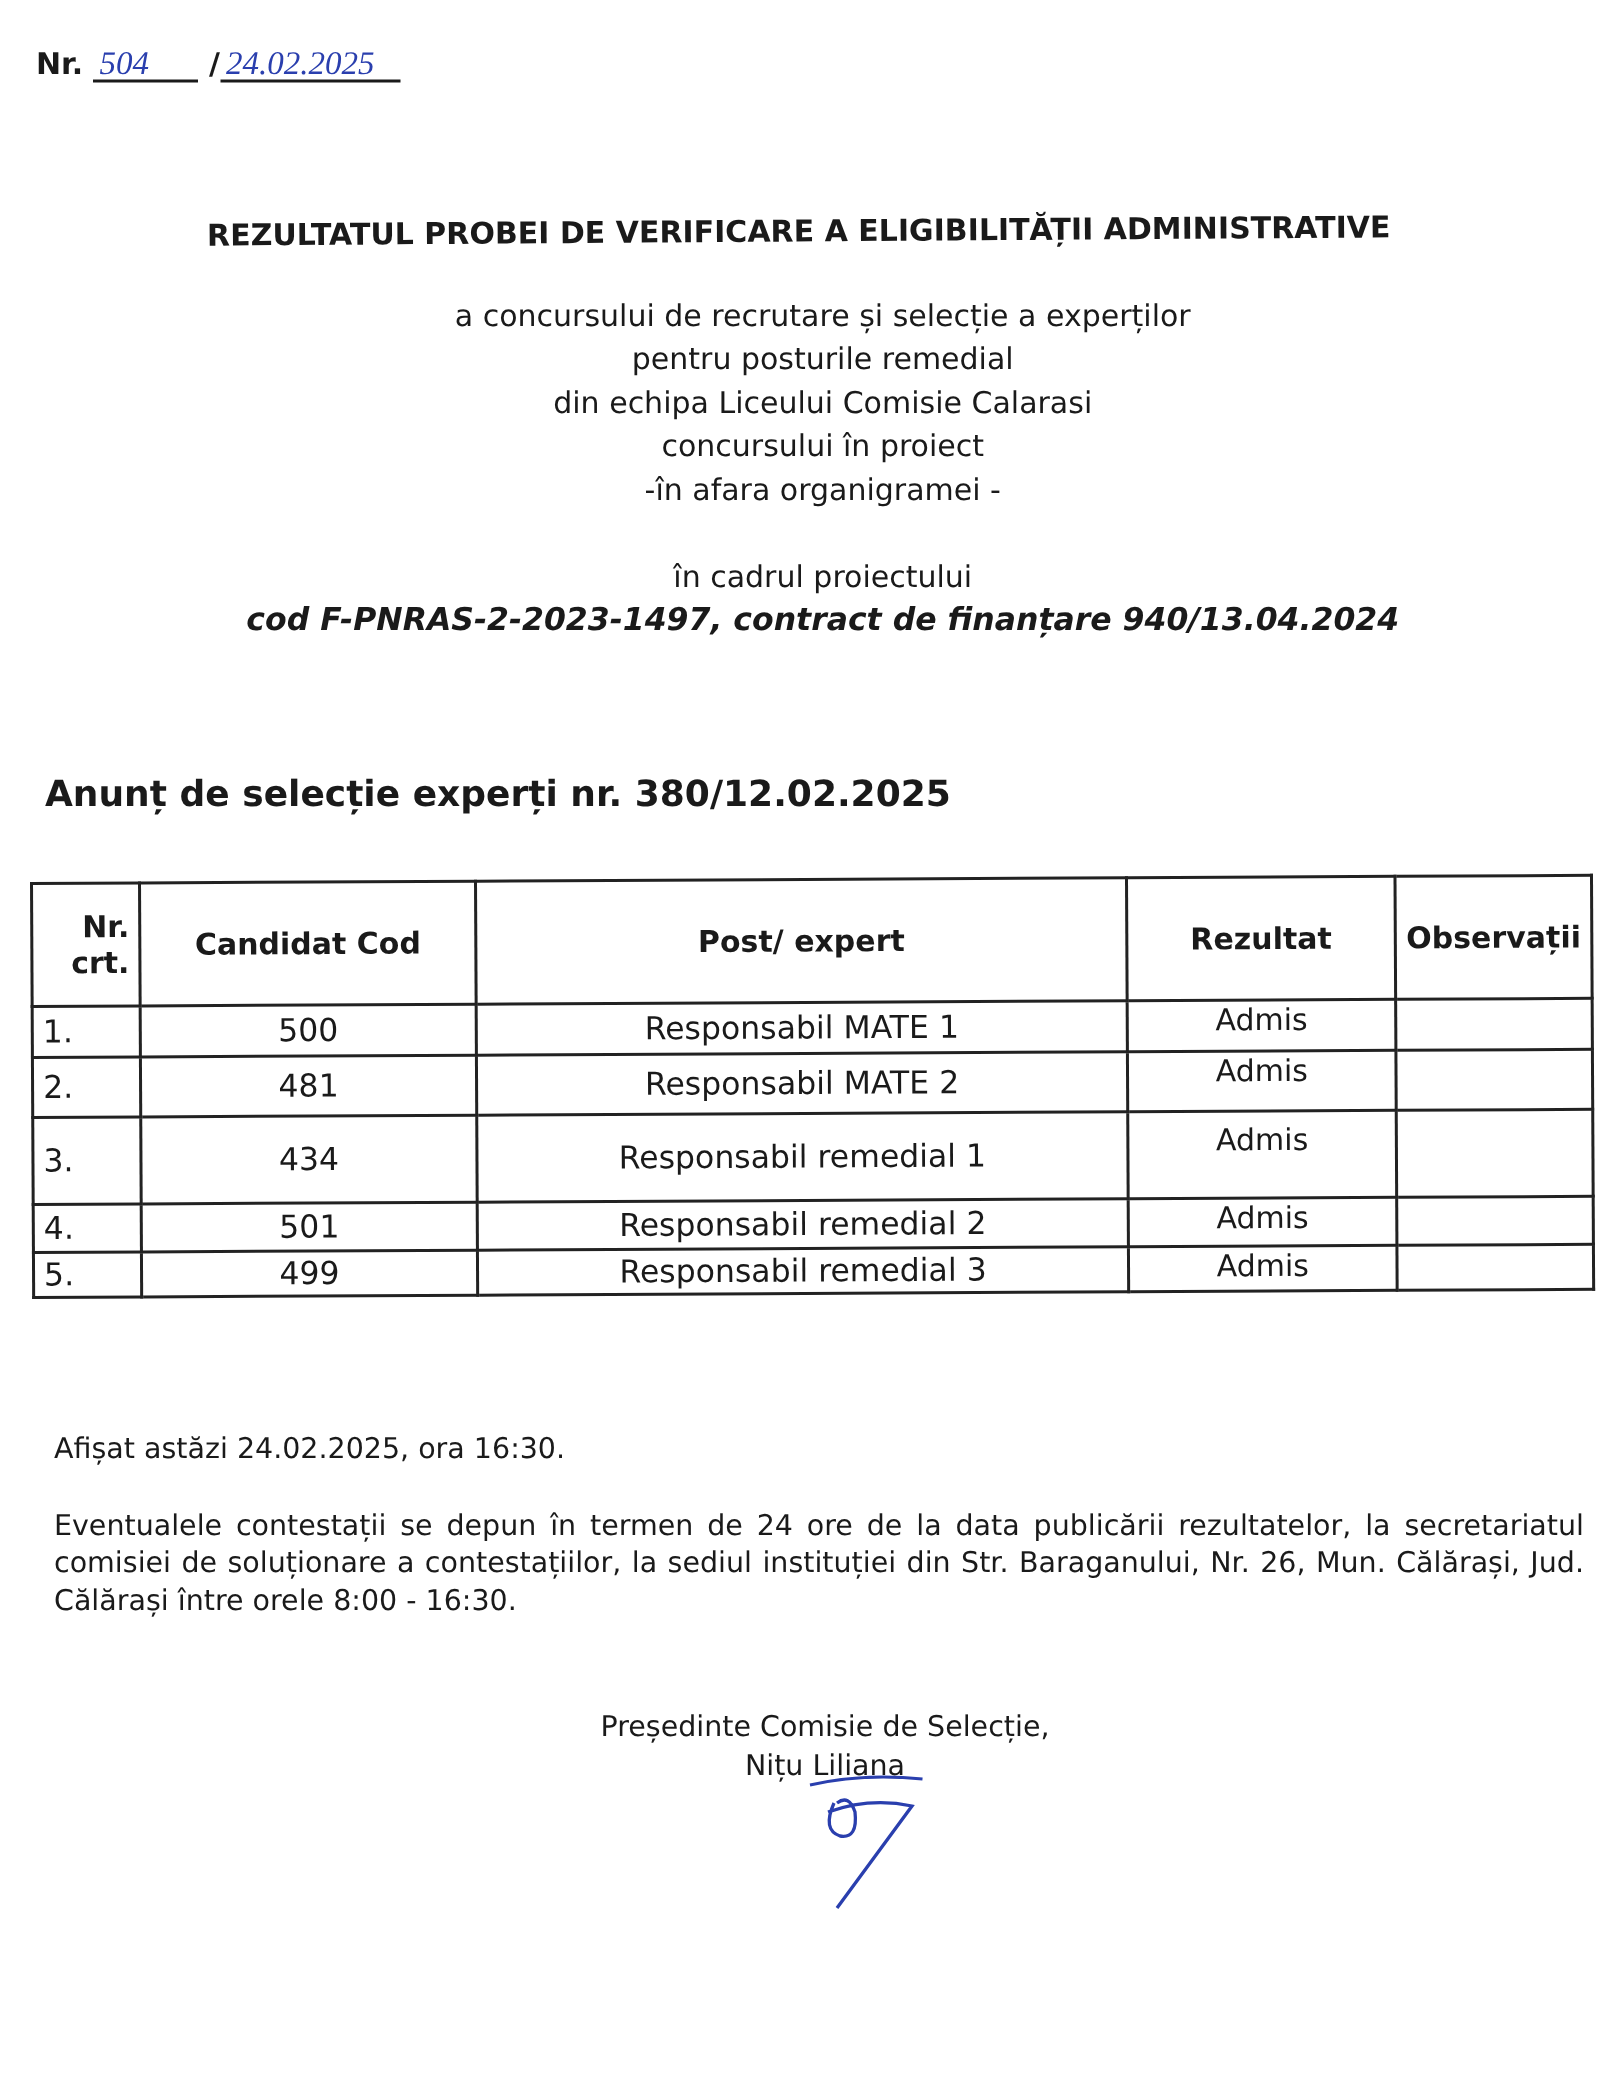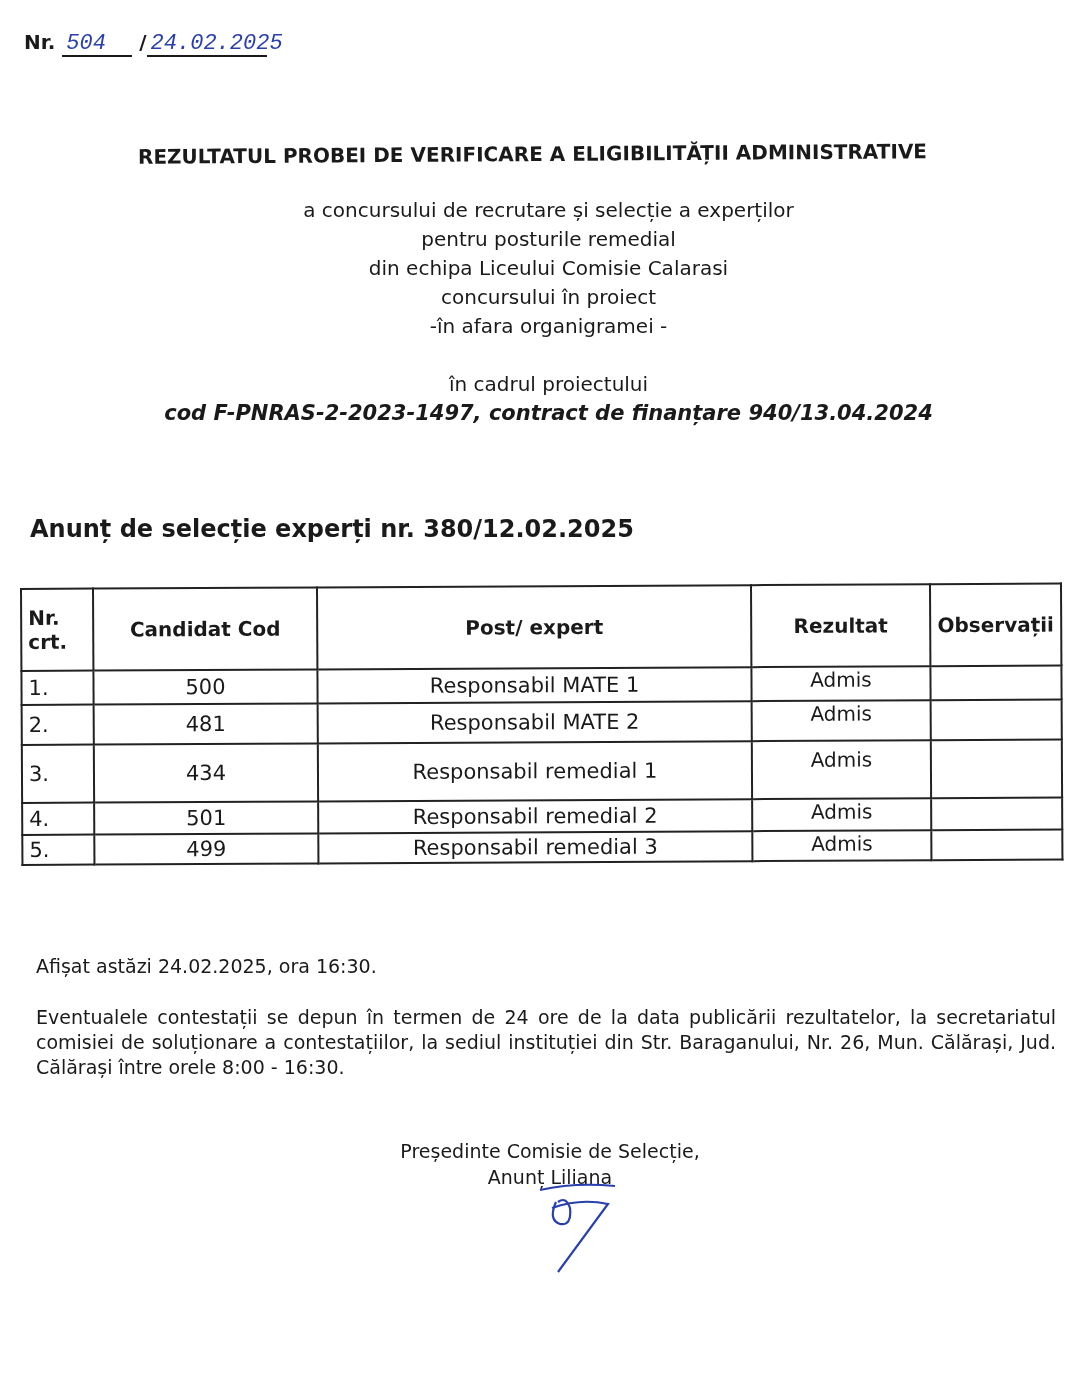--- a/index.html
+++ b/index.html
@@ -3,21 +3,21 @@
   <meta charset="utf-8">
   <style>
     html, body { margin: 0; padding: 0; background: #ffffff; }
     body {
       width: 1065px; height: 1394px; position: relative; overflow: hidden;
       font-family: "DejaVu Sans", "Liberation Sans", sans-serif;
       color: #1a1a1a;
     }
     .abs { position: absolute; }
     .nr-line { left: 24px; top: 30px; font-size: 20px; font-weight: bold; }
-    .hand { font-family: Liberation Mono, monospace; font-style: italic; color: #2a3fae; font-weight: normal; font-size: 22px; }
+    .hand { font-family: Liberation Serif, serif; font-style: italic; color: #2a3fae; font-weight: normal; font-size: 22px; }
     .hand-under { display: inline-block; border-bottom: 2px solid #1a1a1a; padding: 0 4px; line-height: 22px; }
     .title { left: 0; width: 1065px; top: 142px; text-align: center; font-size: 20px; font-weight: bold; transform: rotate(-0.4deg); }
     .sub { left: 0; width: 1065px; text-align: center; font-size: 20px; line-height: 29px; padding-left: 16px; }
     .italic-bold { font-style: italic; font-weight: bold; font-size: 21px; }
     .anunt { left: 30px; top: 515px; font-size: 24px; font-weight: bold; }
     table.results {
       position: absolute; left: 20px; top: 588px; width: 1042px;
       border-collapse: collapse; font-size: 21px; transform: rotate(-0.3deg); transform-origin: left top;
     }
     table.results th, table.results td { border: 2px solid #222; padding: 0 6px; }
@@ -47,21 +47,21 @@
 <div class="abs sub" style="top:312px;">-în afara organigramei -</div>
 
 <div class="abs sub" style="top:370px;">în cadrul proiectului</div>
 <div class="abs sub italic-bold" style="top:399px;">cod F-PNRAS-2-2023-1497, contract de finanțare 940/13.04.2024</div>
 
 <div class="abs anunt">Anunț de selecție experți nr. 380/12.02.2025</div>
 
 <table class="results">
   <thead>
     <tr>
-      <th style="width:58px;text-align:left;">Nr. crt.</th>
+      <th style="width:58px;text-align:right;">Nr. crt.</th>
       <th style="width:210px;">Candidat Cod</th>
       <th style="width:420px;">Post/ expert</th>
       <th style="width:165px;">Rezultat</th>
       <th>Observații</th>
     </tr>
   </thead>
   <tbody>
     <tr style="height:34px;">
       <td class="nr">1.</td>
       <td>500</td>
@@ -97,18 +97,18 @@
       <td class="rez">Admis</td>
       <td></td>
     </tr>
   </tbody>
 </table>
 
 <div class="abs afisat">Afișat astăzi 24.02.2025, ora 16:30.</div>
 <div class="abs para">Eventualele contestații se depun în termen de 24 ore de la data publicării rezultatelor, la secretariatul comisiei de soluționare a contestațiilor, la sediul instituției din Str. Baraganului, Nr. 26, Mun. Călărași, Jud. Călărași între orele 8:00 - 16:30.</div>
 
 <div class="abs sign" style="top:1140px;">Președinte Comisie de Selecție,</div>
-<div class="abs sign" style="top:1166px;">Anunț Liliana</div>
+<div class="abs sign" style="top:1166px;">Nițu Liliana</div>
 
 <svg class="abs" style="left:530px;top:1180px;" width="100" height="100" viewBox="0 0 100 100">
   <path d="M10 10 Q45 2 85 6" fill="none" stroke="#2a3fae" stroke-width="2"></path>
   <path d="M26 22 Q18 40 30 44 Q42 46 40 28 Q36 16 28 22 M22 28 Q50 18 78 24 L28 92" fill="none" stroke="#2a3fae" stroke-width="2.2"></path>
 </svg>
 
 </body></html>

